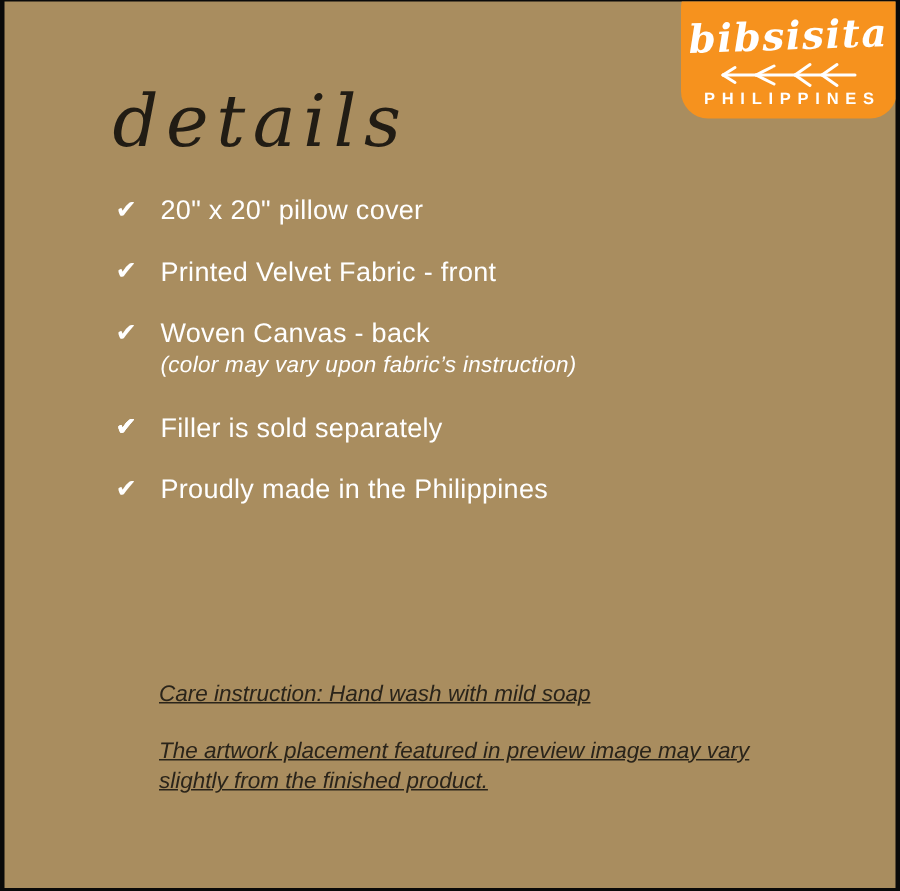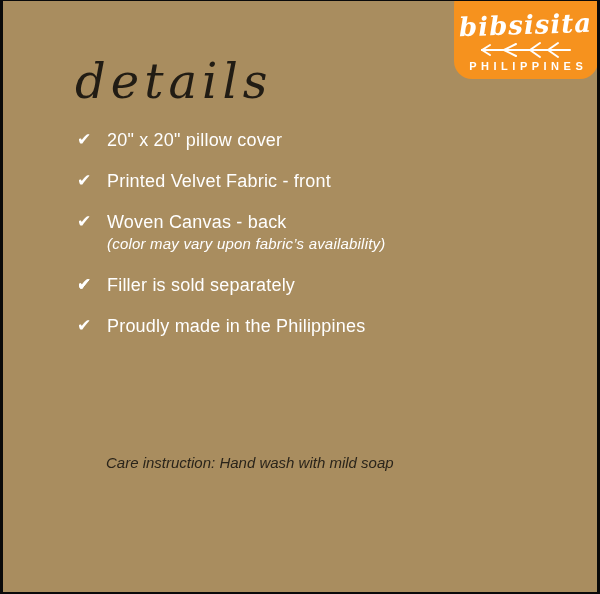--- a/index.html
+++ b/index.html
@@ -76,21 +76,21 @@
     color:#ffffff;
   }
   
   .footnotes{
     position:absolute; left:103px; top:452px;
     width:412px;
     color:#2a241a;
     font-style:italic;
     font-size:15px; line-height:1.38;
   }
-  .footnotes p{margin:0 0 17px 0;}
+  .footnotes p{margin:0 0 17px 0;text-decoration:underline;}
 </style>
 </head>
 <body>
 
 <div class="frame">
 
   <div class="logo">
     <div class="brand">bibsisita</div>
     <svg class="divider-svg" width="96" height="18" viewBox="0 0 96 18">
       <g stroke="#ffffff" stroke-width="2" stroke-linecap="round" fill="none">
@@ -115,35 +115,36 @@
       <span class="check">✔</span>
       <span>20" x 20" pillow cover</span>
     </li>
     <li>
       <span class="check">✔</span>
       <span>Printed Velvet Fabric - front</span>
     </li>
     <li>
       <span class="check">✔</span>
       <span>Woven Canvas - back</span>
-      <span class="item-note">(color may vary upon fabric’s availability)</span>
+      <span class="item-note">(color may vary upon fabric’s instruction)</span>
     </li>
     <li>
       <span class="check">✔</span>
     </li>
     <li>
       <span class="check">✔</span>
     </li>
     <li>
       <span class="check">✔</span>
       <span>Filler is sold separately</span>
     </li>
     <li>
       <span class="check">✔</span>
       <span>Proudly made in the Philippines</span>
     </li>
   </ul>
 
   <div class="footnotes">
     <p>Care instruction: Hand wash with mild soap</p>
+    <p>The artwork placement featured in preview image may vary slightly from the finished product.</p>
   </div>
 
 </div>
 
 </body></html>

